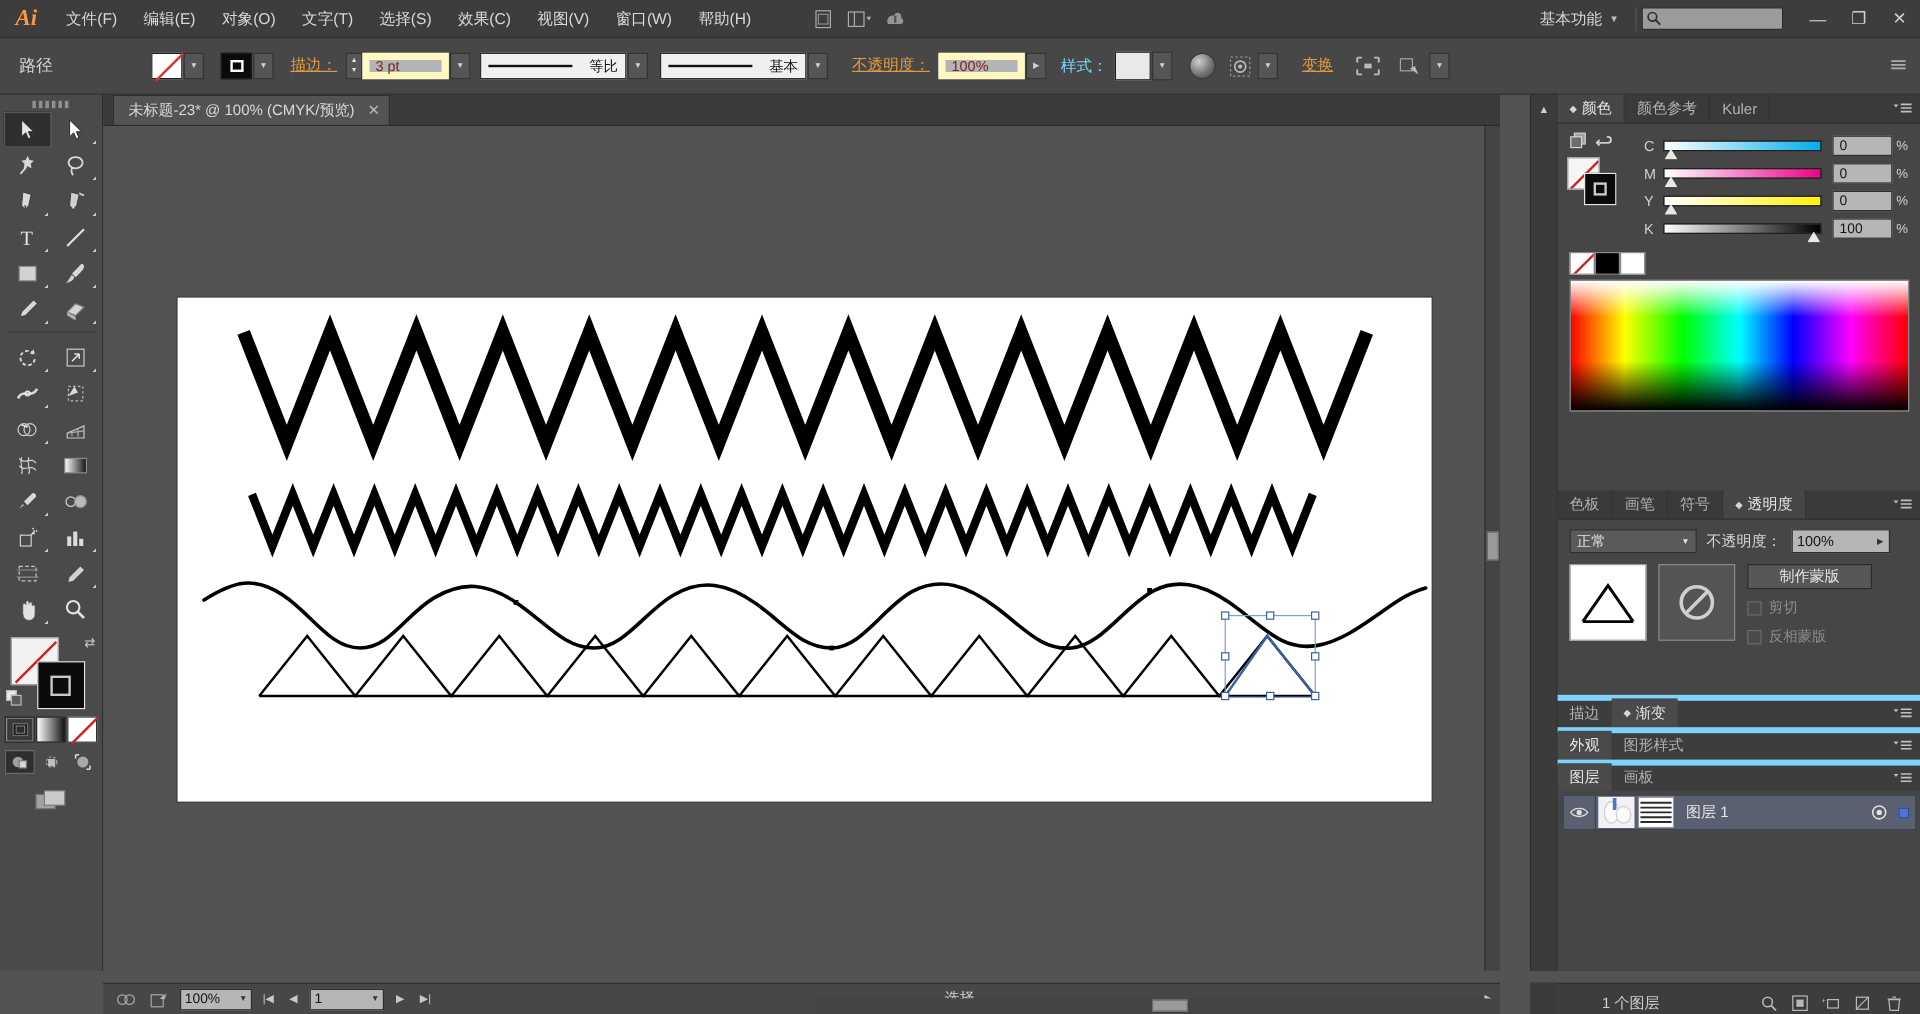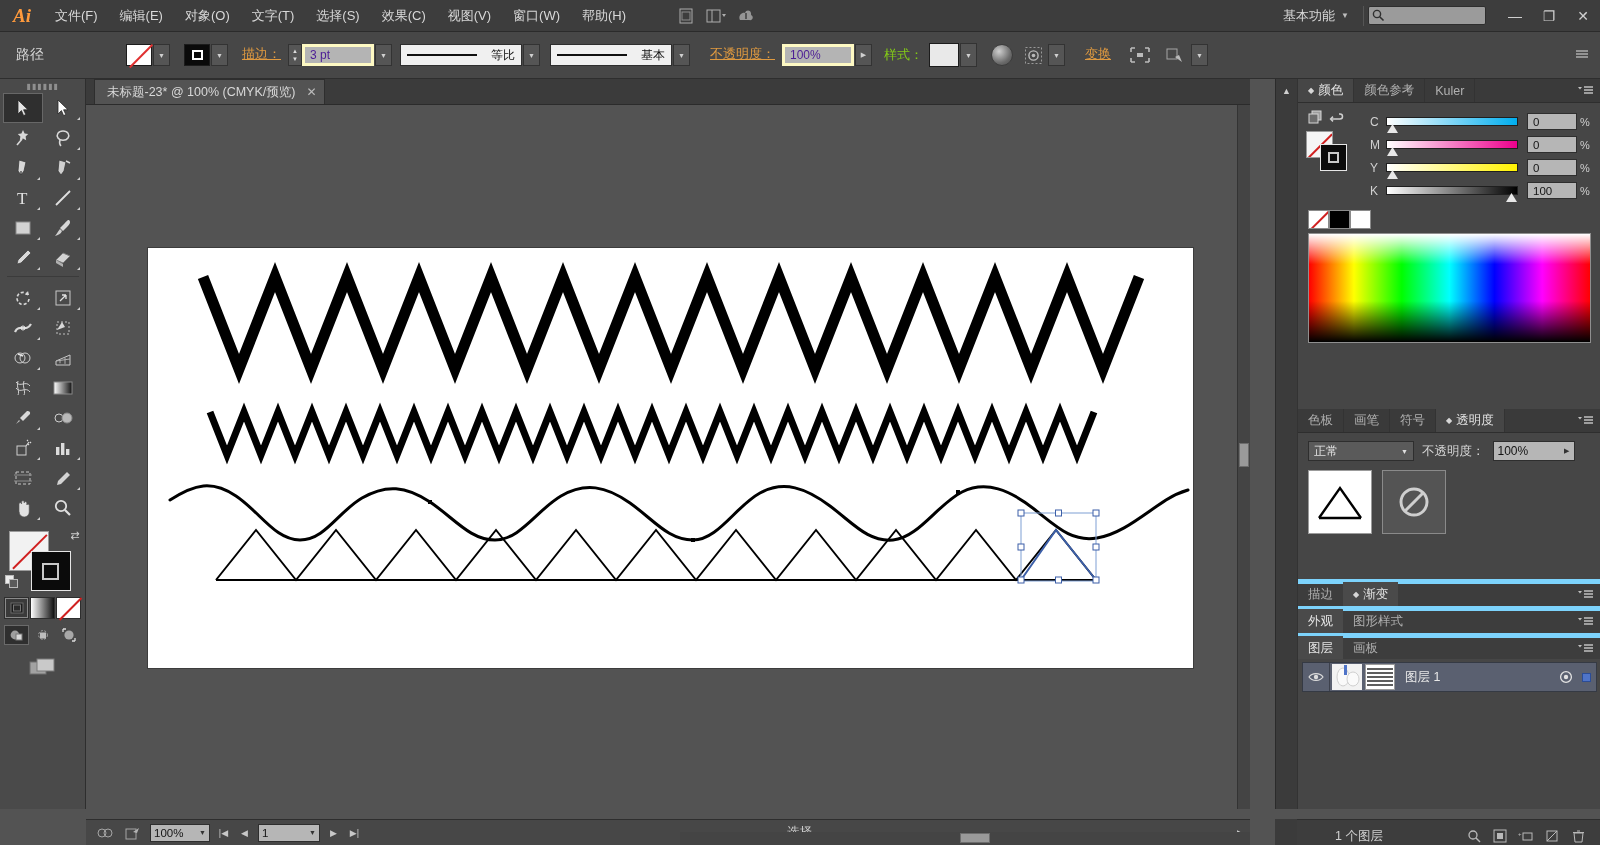--- a/index.html
+++ b/index.html
@@ -71,31 +71,31 @@
   }
   .caret-btn {
     width:17px; height:22px; background:#555; border:1px solid #333;
     display:flex; align-items:center; justify-content:center;
     color:#d0d0d0; font-size:7px; margin-left:1px;
   }
   .cb-link {
     color:#e09a40; font-size:13px; text-decoration:underline; margin:0 7px 2px 8px;
     white-space:nowrap;
   }
-  .cb-text { font-size:13px; color:#84cc16; white-space:nowrap; }
+  .cb-text { font-size:13px; color:#7dd3fc; white-space:nowrap; }
   .stepper {
     display:flex; align-items:center; margin-right:8px;
   }
   .stepper-arrows {
     display:flex; flex-direction:column; width:14px; height:22px;
     background:#565656; border:1px solid #333; justify-content:center; align-items:center;
   }
   .stepper-arrows span { font-size:6px; line-height:8px; color:#ddd; }
   .numfield {
-    height:22px; background:#b4b4b4; border:3px solid #fef9c3; color:#4c1d95;
+    height:22px; background:#b4b4b4; border:6px solid #fef9c3; color:#7f1d1d;
     font-size:12px; display:flex; align-items:center; padding-left:5px;
   }
   .dropfield {
     height:22px; background:#f0f0f0; border:1px solid #2e2e2e; color:#111;
     font-size:12px; display:flex; align-items:center; justify-content:space-between;
     padding:0 6px;
   }
   .dropfield .line { width:70px; height:2px; background:#111; }
   .dropfield .lbl { font-size:12px; color:#111; padding-left:6px; }
   .round-ico {
@@ -954,20 +954,31 @@
                 <polyline points="6,38 27,8 48,38" fill="none" stroke="#000" stroke-width="2.4"></polyline>
                 <line x1="6" y1="38" x2="48" y2="38" stroke="#000" stroke-width="2.4"></line>
               </svg>
           </div>
           <div class="thumb-mask">
             <svg width="36" height="36" viewBox="0 0 36 36">
                 <circle cx="18" cy="18" r="13" fill="none" stroke="#cfcfcf" stroke-width="3"></circle>
                 <line x1="9" y1="27" x2="27" y2="9" stroke="#cfcfcf" stroke-width="3"></line>
               </svg>
           </div>
+          <div class="tp-right">
+            <div class="mask-btn">制作蒙版</div>
+            <div class="chk-row">
+              <span class="chk"></span>
+              <span>剪切</span>
+            </div>
+            <div class="chk-row">
+              <span class="chk"></span>
+              <span>反相蒙版</span>
+            </div>
+          </div>
         </div>
       </div>
     </div>
 
     <div class="cbar" style="top:500px;">
       <div class="ptab">描边</div>
       <div class="ptab active">
         <span class="dia">◆</span>
         <span>渐变</span>
       </div>

